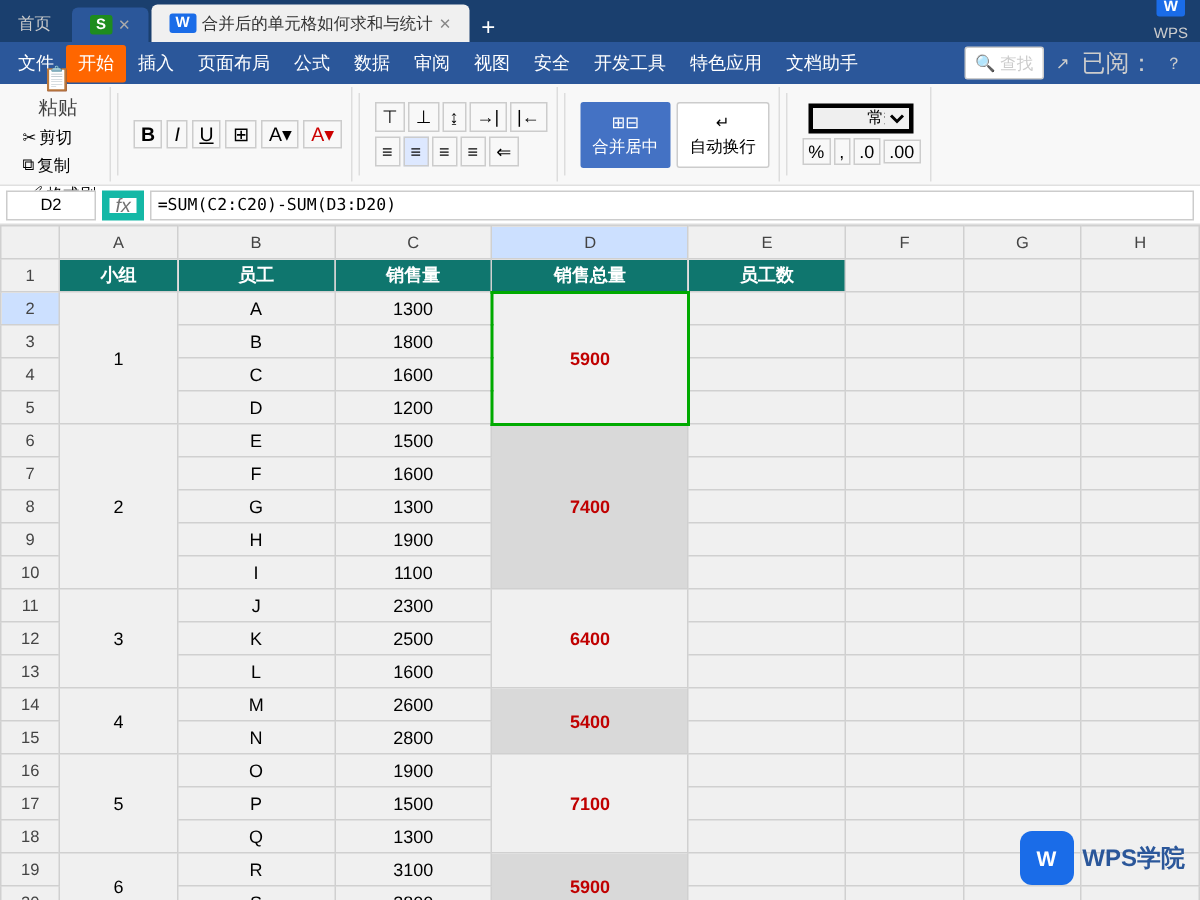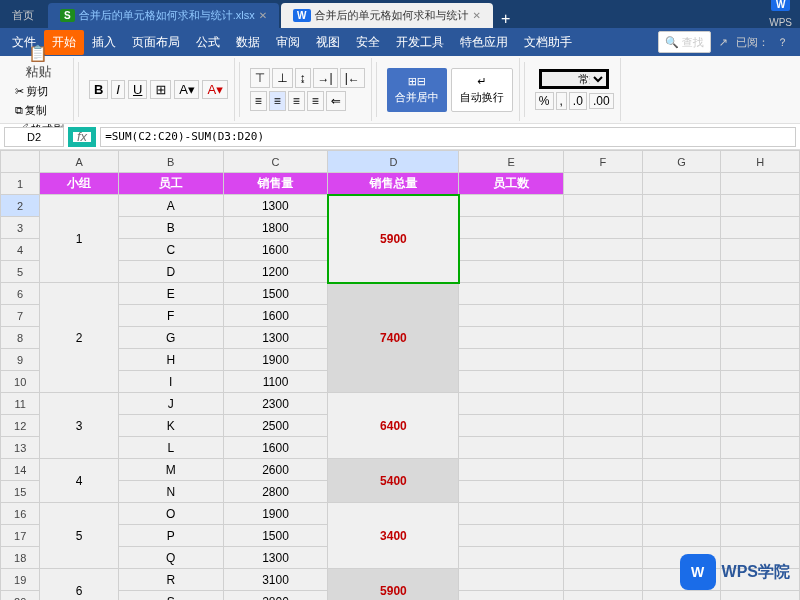--- a/index.html
+++ b/index.html
@@ -20,21 +20,21 @@
     #formula-icon { color: #737373; font-size: 13px; font-style: italic; padding: 0 4px; border: 5px solid #14b8a6; height: 20px; display: flex; align-items: center; cursor: pointer; }
     #formula-input { flex: 1; border: 1px solid #ccc; height: 20px; font-size: 11px; padding: 0 4px; font-family: monospace; }
 
     
     #main-area { display: flex; flex-direction: column; height: calc(600px - 28px - 28px - 68px - 26px); overflow: hidden; }
 
     .spreadsheet-container { position: relative; overflow: hidden; flex: 1; }
 
     table { border-collapse: collapse; font-size: 12px; }
     table td { border: 1px solid #d0d0d0; padding: 0; overflow: hidden; }
-    .th { background: #d946ef; color: white; font-weight: bold; text-align: center; height: 22px; }
+    .th { background: #0f766e; color: white; font-weight: bold; text-align: center; height: 22px; }
     .rn { background: #f0f0f0; color: #444; text-align: center; width: 30px; height: 22px; font-size: 11px; }
     .rn.active-rn { background: #cce0ff; }
     .ch { background: #f0f0f0; color: #444; text-align: center; height: 22px; font-size: 11px; font-weight: 500; }
     .ch.active-ch { background: #cce0ff; }
     td { text-align: center; height: 22px; }
     .sales-red { color: #c00000; font-weight: bold; }
     .selected-border { border: 2px solid #00aa00 !important; }
     .gray-cell { background: #d9d9d9; }
 
     
@@ -64,21 +64,20 @@
   </style>
 </head>
 <body>
 
 <div id="tab-bar">
   <div class="tab-item inactive">
     <span>首页</span>
   </div>
   <div class="tab-item inactive" style="background:#2b579a; color:#90c8ff; border-radius:4px 4px 0 0; margin:4px 2px 0;">
     <span style="background:#1e8c1e; color:white; padding:1px 4px; border-radius:2px; font-size:10px; font-weight:bold;">S</span>
-    <span>合并后的单元格如何求和与统计.xlsx</span>
     <span style="font-size:10px; color:#aaa; cursor:pointer;">✕</span>
   </div>
   <div class="tab-item active">
     <span style="background:#1a6ce8; color:white; padding:1px 4px; border-radius:2px; font-size:10px; font-weight:bold;">W</span>
     <span>合并后的单元格如何求和与统计</span>
     <span style="font-size:10px; color:#888; cursor:pointer;">✕</span>
   </div>
   <span class="tab-add">+</span>
   <div class="tab-right">
     <span style="background:#4472c4; color:white; padding:1px 5px; border-radius:2px; font-size:10px;">21</span>
@@ -99,21 +98,21 @@
   <span class="menu-item">安全</span>
   <span class="menu-item">开发工具</span>
   <span class="menu-item">特色应用</span>
   <span class="menu-item">文档助手</span>
   <div style="margin-left:auto; display:flex; align-items:center; gap:8px; padding-right:8px;">
     <div class="search-box">
       <span>🔍</span>
       <span style="color:#ccc; font-size:11px;">查找</span>
     </div>
     <span style="color:#ccc; font-size:11px;">↗</span>
-    <span style="color:#ccc; font-size:11px;">已阅：</span>
+    <span style="color:#ccc; font-size:16px;">已阅：</span>
     <span style="color:#ccc; font-size:11px;">？</span>
   </div>
 </div>
 
 <div id="ribbon-tools">
 
   <div class="ribbon-group">
     <div class="ribbon-btn" style="flex-direction:row; height:100%; align-items:flex-start; padding-top:4px;">
       <div style="display:flex; flex-direction:column; align-items:center;">
         <span class="icon">📋</span>
@@ -365,21 +364,21 @@
         <td></td>
         <td></td>
         <td></td>
       </tr>
 
       <tr>
         <td class="rn">16</td>
         <td rowspan="3" style="text-align:center; vertical-align:middle; border:1px solid #d0d0d0;">5</td>
         <td style="text-align:center;">O</td>
         <td style="text-align:center;">1900</td>
-        <td rowspan="3" class="sales-red" style="text-align:center; vertical-align:middle;">3400</td>
+        <td rowspan="3" class="sales-red" style="text-align:center; vertical-align:middle;">7100</td>
         <td></td>
         <td></td>
         <td></td>
         <td></td>
       </tr>
       <tr>
         <td class="rn">17</td>
         <td style="text-align:center;">P</td>
         <td style="text-align:center;">1500</td>
         <td></td>

